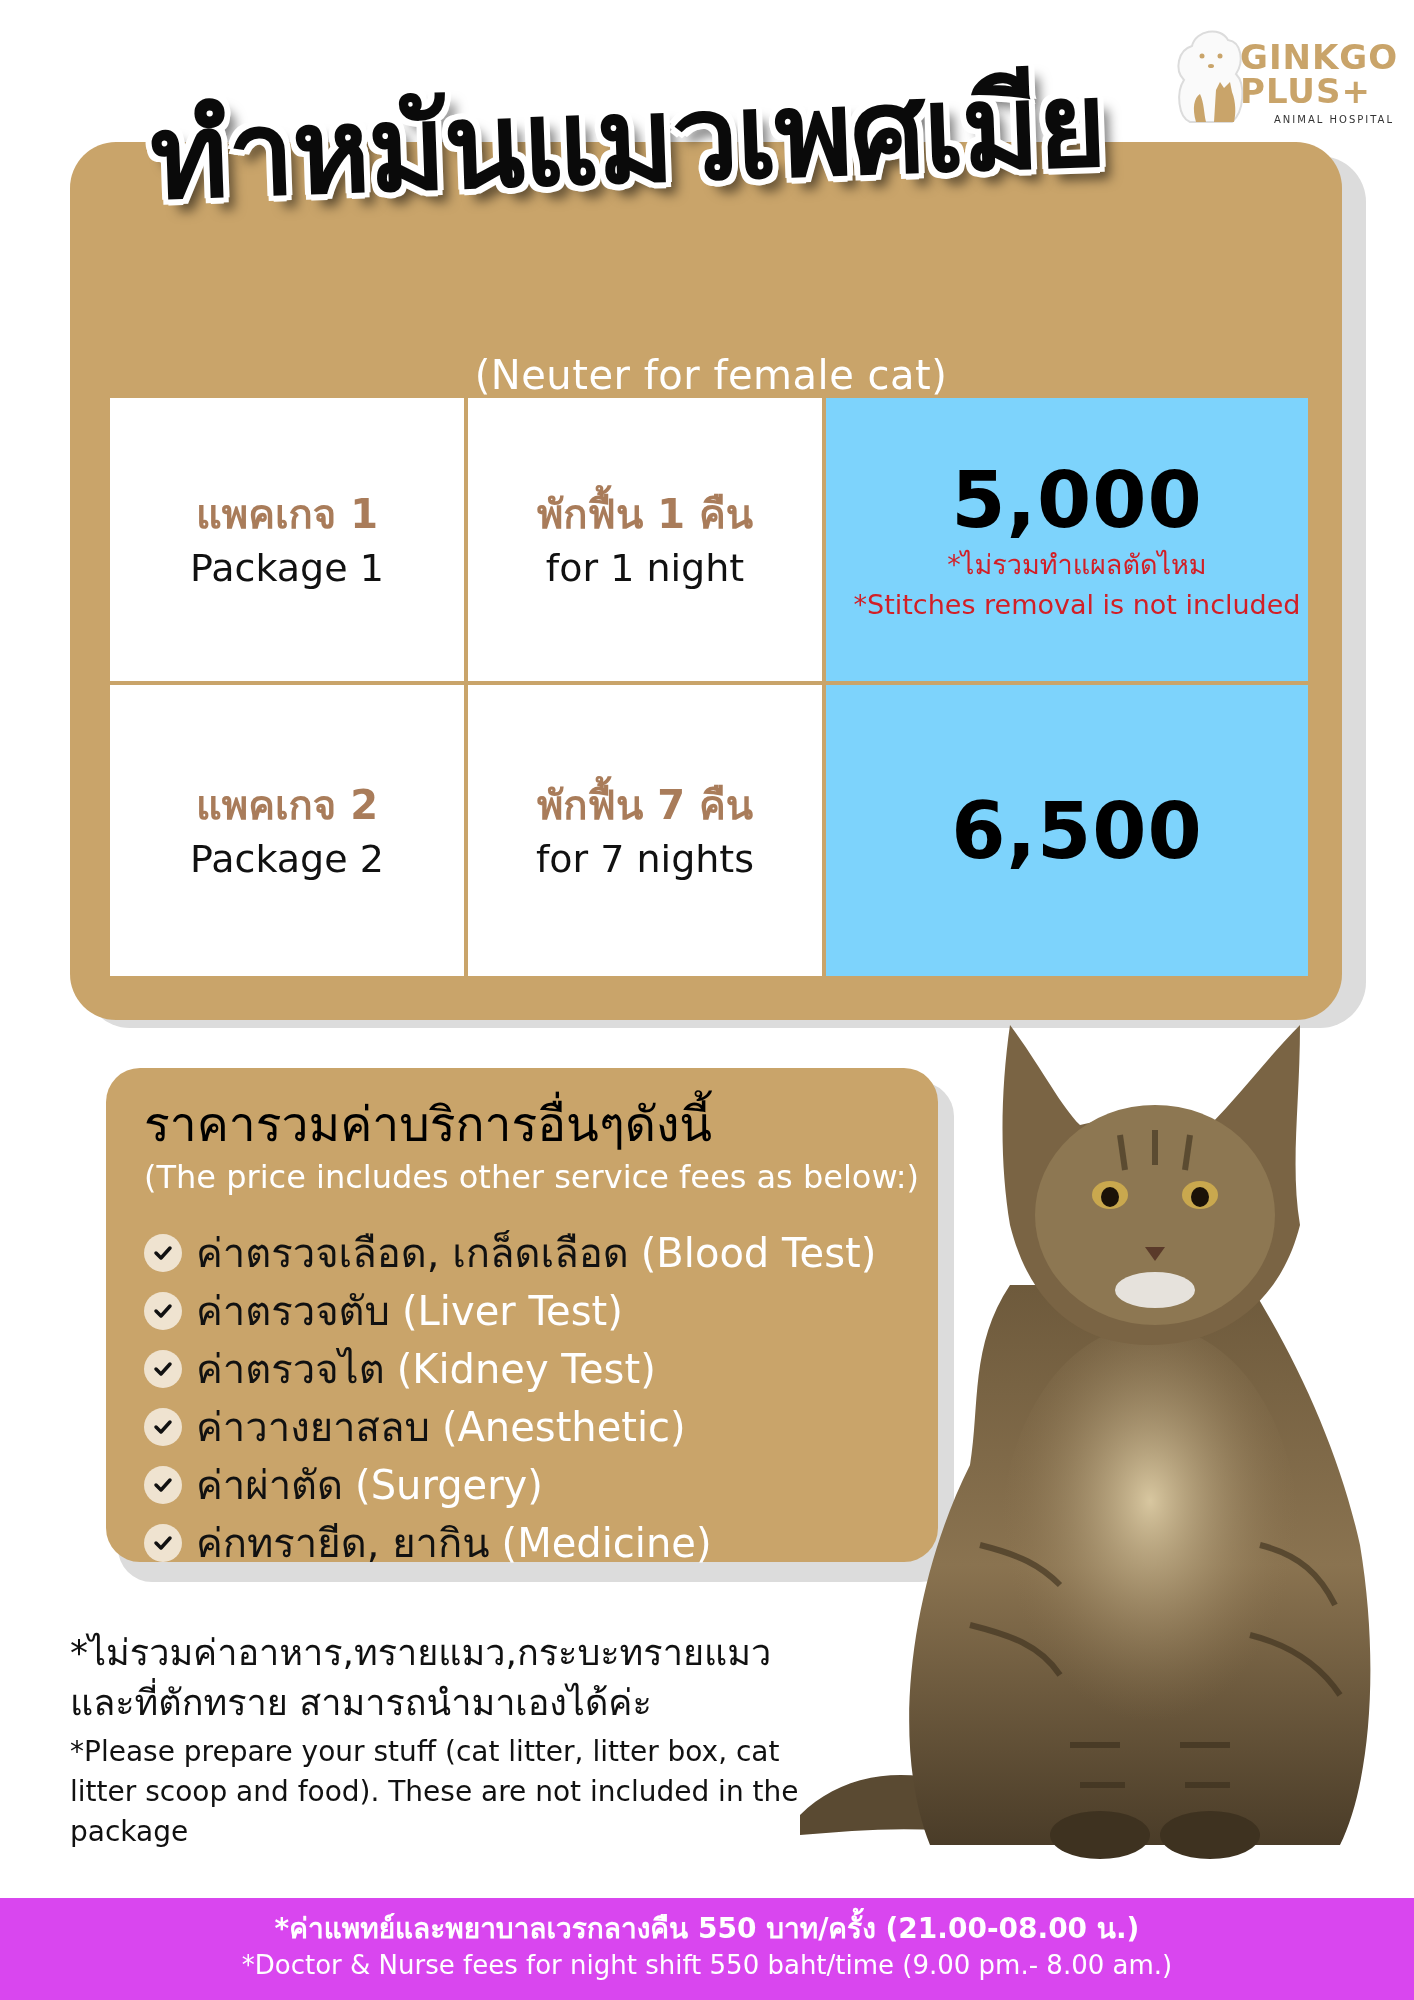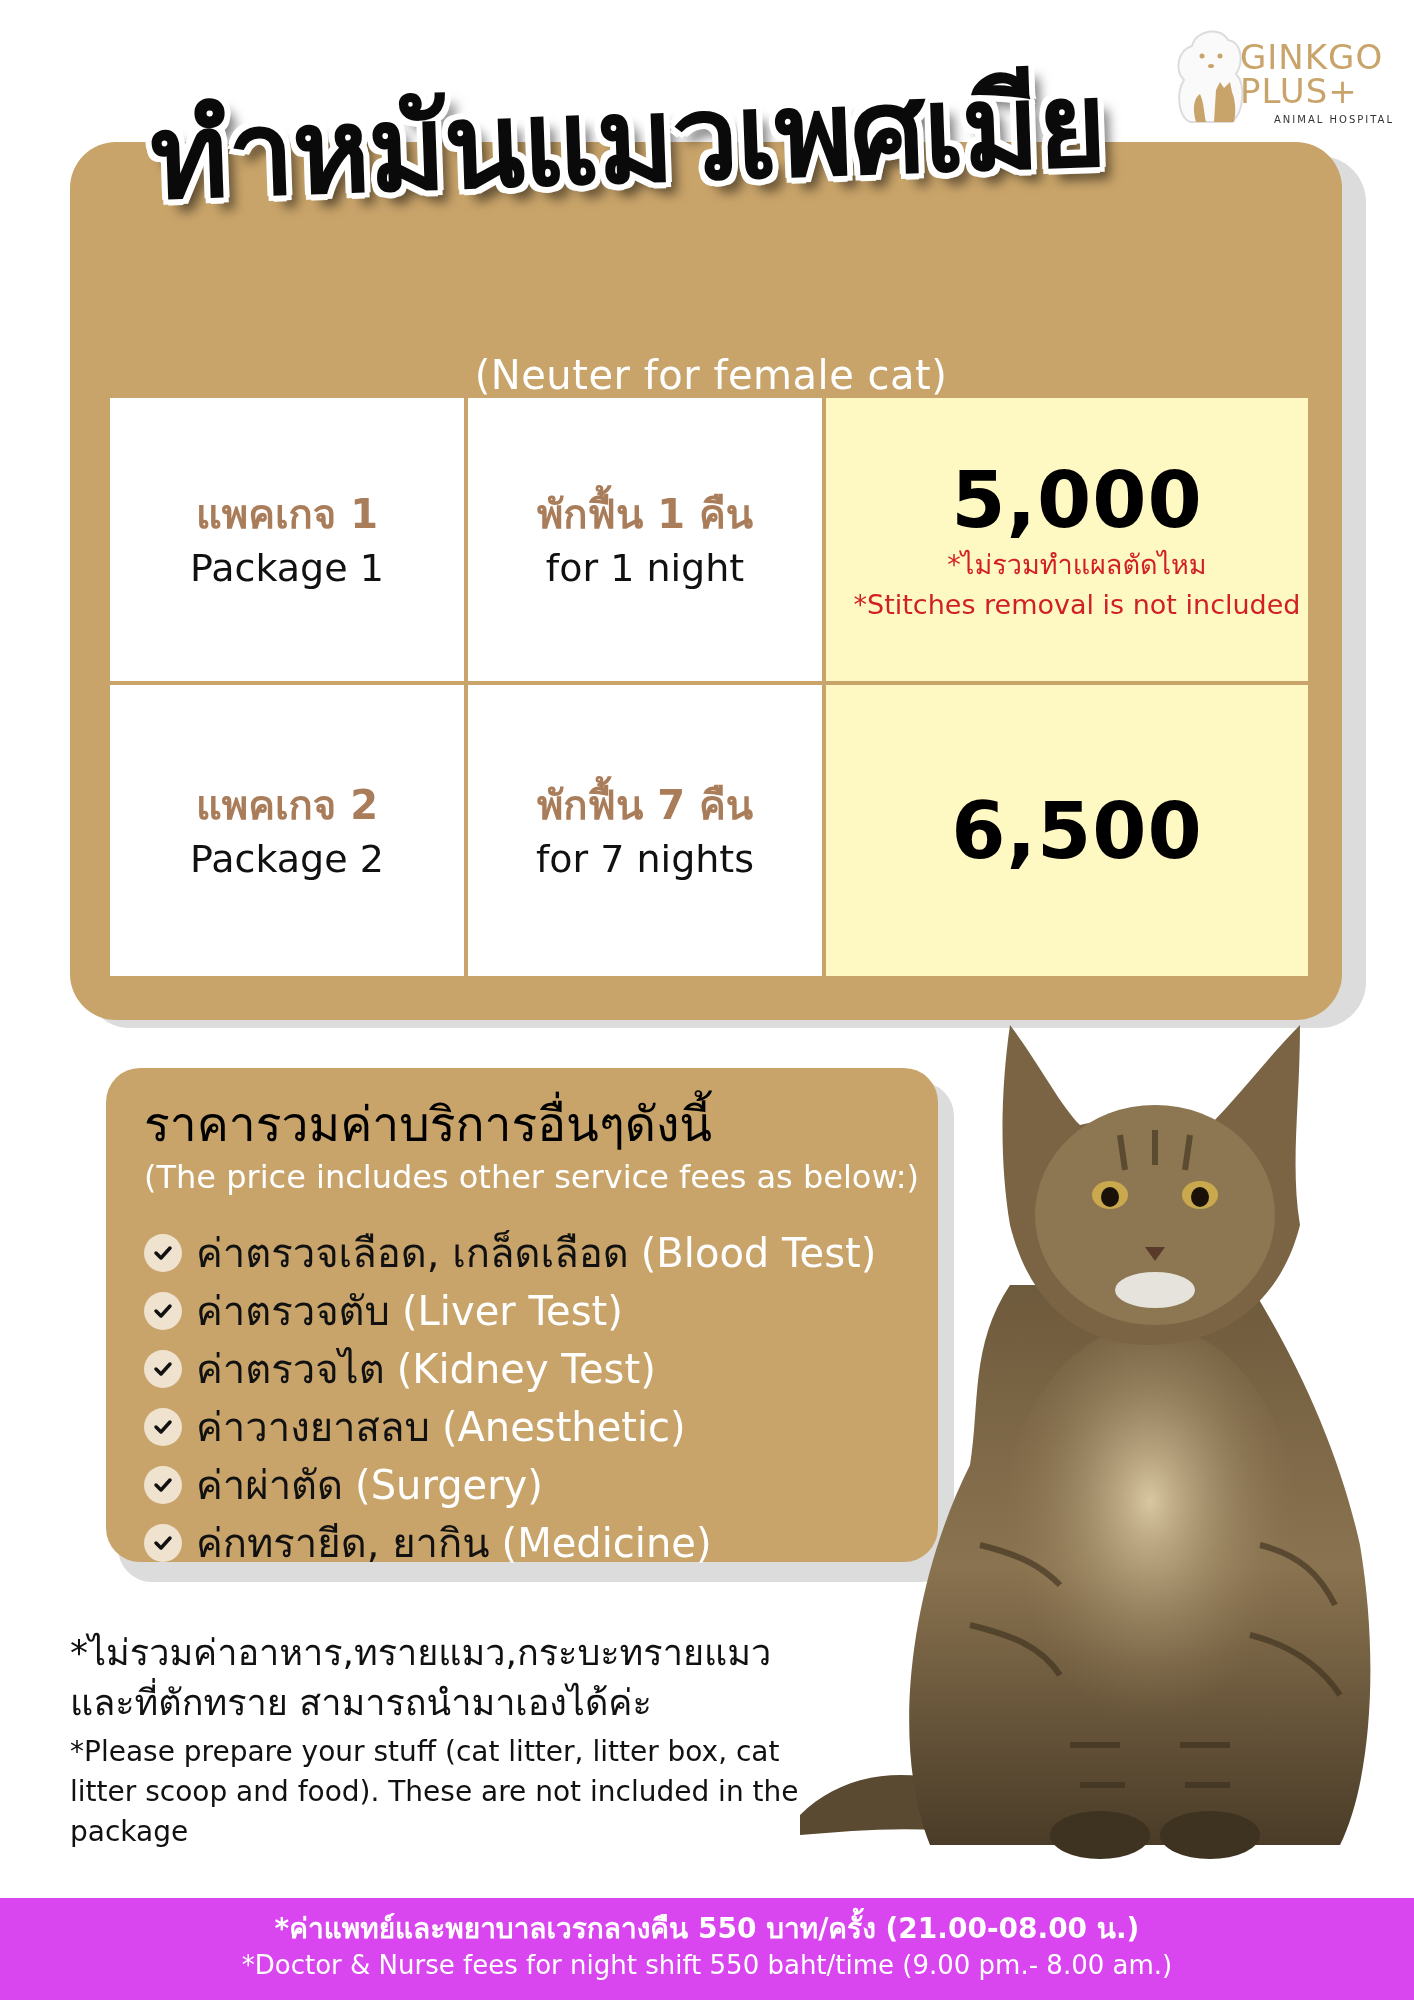--- a/index.html
+++ b/index.html
@@ -30,41 +30,41 @@
 
     .grid {
       position: absolute; left: 110px; top: 398px; width: 1198px; height: 490px;
       background: #c9a46a;
     }
     .cell {
       position: absolute; display: flex; flex-direction: column;
       align-items: center; justify-content: center; text-align: center;
     }
     .cell.white { background: #ffffff; }
-    .cell.gray { background: #fef9c3; padding-left: 20px; }
+    .cell.gray { background: #7dd3fc; padding-left: 20px; }
     .cell .th { font-size: 40px; font-weight: bold; color: #a97c5a; line-height: 56px; }
     .cell .en { font-size: 38px; color: #111; line-height: 52px; }
     .cell .price { font-size: 78px; font-weight: bold; color: #000; line-height: 90px; letter-spacing: 1px; }
     .cell .note { font-size: 27px; color: #d21f26; line-height: 40px; }
 
     
     .title {
       position: absolute; left: 150px; top: 60px; width: 990px; height: 160px;
       font-family: "DejaVu Sans", sans-serif; font-weight: bold; font-size: 118px;
       color: #0a0a0a; line-height: 160px; white-space: nowrap; letter-spacing: -2px;
       text-shadow:
         -5px -5px 0 #fff, 5px -5px 0 #fff, -5px 5px 0 #fff, 5px 5px 0 #fff,
         0 -6px 0 #fff, 0 6px 0 #fff, -6px 0 0 #fff, 6px 0 0 #fff,
         10px 12px 12px rgba(0,0,0,0.55);
       transform: rotate(-2deg);
     }
 
     
     .logo { position: absolute; left: 1170px; top: 22px; width: 230px; height: 110px; }
-    .logo-text { position: absolute; left: 70px; top: 18px; color: #c9a46a; font-weight: normal; font-size: 34px; line-height: 34px; letter-spacing: 1px; }
+    .logo-text { position: absolute; left: 70px; top: 18px; color: #c9a46a; font-weight: bold; font-size: 34px; line-height: 34px; letter-spacing: 1px; }
     .logo-sub { position: absolute; left: 104px; top: 92px; font-size: 10px; color: #333; letter-spacing: 2px; white-space: nowrap; }
 
     
     .inc-shadow {
       position: absolute; left: 118px; top: 1082px; width: 836px; height: 500px;
       background: #dcdcdc; border-radius: 34px;
     }
     .inc-card {
       position: absolute; left: 106px; top: 1068px; width: 832px; height: 494px;
       background: #c9a46a; border-radius: 34px; padding: 28px 0 0 38px;

